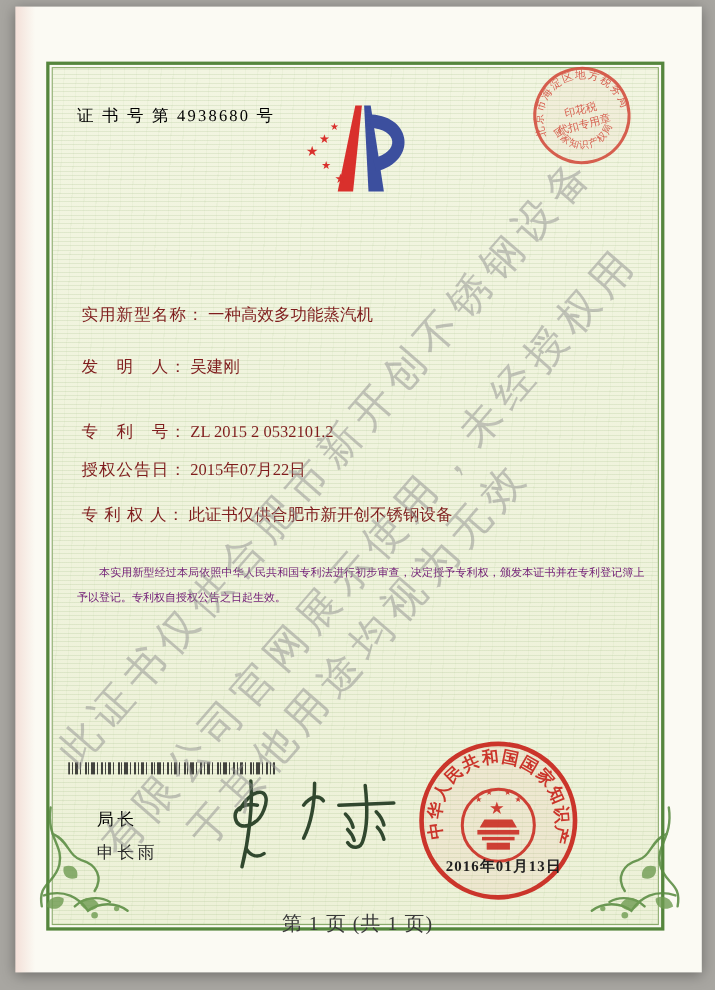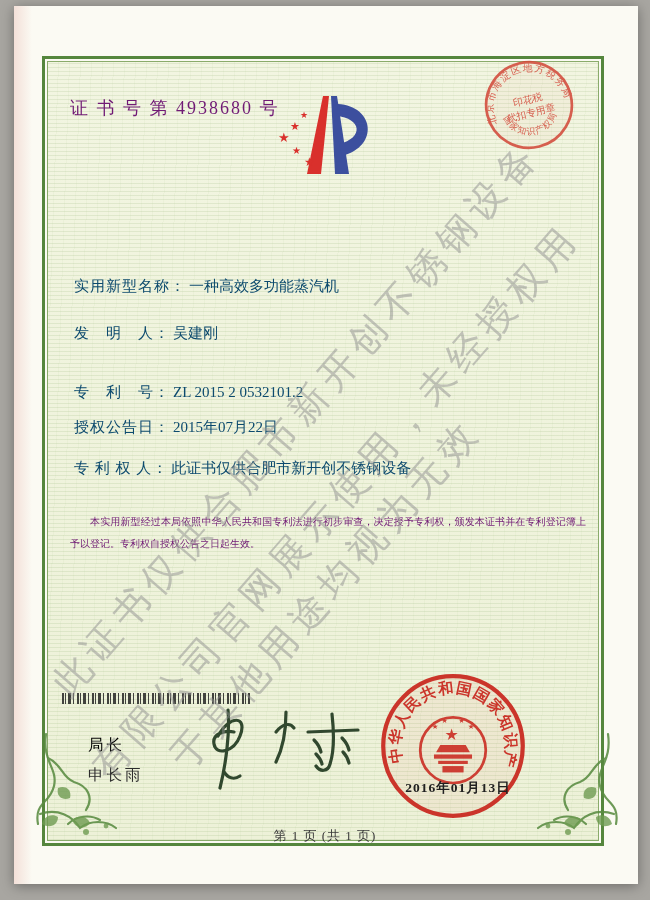--- a/index.html
+++ b/index.html
@@ -9,40 +9,40 @@
   .paper{left:14px;top:6px;width:624px;height:878px;background:#fbfaf3;
          box-shadow:0 2px 12px rgba(0,0,0,.35);}
   .pink-streak{left:14px;top:6px;width:18px;height:878px;
          background:linear-gradient(90deg,rgba(214,120,110,.20),rgba(214,120,110,0));}
   .frame{left:42px;top:56px;width:562px;height:790px;border:3px solid #55863d;box-sizing:border-box;}
   .frame-inner{position:absolute;inset:2px;border:1px solid #8aab6b;
          background:
            repeating-linear-gradient(92deg, rgba(255,255,255,0) 0 10px, rgba(150,185,120,.07) 10px 11px),
            repeating-linear-gradient(0deg, rgba(134,170,104,.17) 0 1px, rgba(248,250,232,0) 1px 4px),
            linear-gradient(#f2f5e1,#edf1d8);}
-  .cert-no{left:70px;top:96px;font-size:18px;letter-spacing:2px;color:#701a75;}
+  .cert-no{left:70px;top:96px;font-size:15px;letter-spacing:2px;color:#000000;}
   .title{left:0;right:0;top:183px;text-align:center;font-size:34px;font-weight:700;
          letter-spacing:7px;color:#262626;}
-  .field-row{left:74px;font-size:15px;color:#0c4a6e;white-space:nowrap;}
+  .field-row{left:74px;font-size:15px;color:#7f1d1d;white-space:nowrap;}
   .f-label{letter-spacing:1px;}
   .f-value{margin-left:3px;}
   .paras{left:70px;top:511px;width:516px;font-size:10px;line-height:21.6px;color:#701a75;
          text-align:justify;}
   .paras p{margin:0;text-indent:2em;}
   .barcode{left:62px;top:693px;width:188px;height:11px;opacity:.82;
          background:repeating-linear-gradient(90deg,#1d1d1d 0 2px,transparent 2px 3px,
            #1d1d1d 3px 4px,transparent 4px 6px,#1d1d1d 6px 9px,transparent 9px 11px,
            #1d1d1d 11px 12px,transparent 12px 15px);}
   .signer-title{left:88px;top:735px;font-size:15.5px;letter-spacing:3px;color:#000000;}
   .signer-name{left:88px;top:765px;font-size:15.5px;letter-spacing:3px;color:#2d2d2d;text-align:right;}
   .sig-svg{left:190px;top:702px;}
   .seal-svg{left:379px;top:672px;opacity:.93;}
   .seal-date{left:384px;top:779px;width:148px;text-align:center;font-size:13.5px;font-weight:700;
          letter-spacing:1px;color:#202020;}
-  .footer-page{left:225px;top:827px;width:200px;text-align:center;font-size:13px;
+  .footer-page{left:225px;top:827px;width:200px;text-align:center;font-size:18px;
          letter-spacing:1px;color:#3a3a3a;}
   .tax-stamp{left:482px;top:58px;transform:rotate(-14deg);opacity:.85;}
   .logo-svg{left:276px;top:90px;}
   .corner-bl{left:28px;top:728px;}
   .corner-br{left:502px;top:728px;transform:scaleX(-1);}
   .wm{white-space:nowrap;font-family:"Liberation Sans",sans-serif;font-size:38px;
       letter-spacing:7px;color:rgba(143,143,143,.50);transform-origin:0 50%;
       transform:rotate(-49deg);pointer-events:none;}
   .wm1{left:60px;top:665px;}
   .wm2{left:100px;top:748px;}

